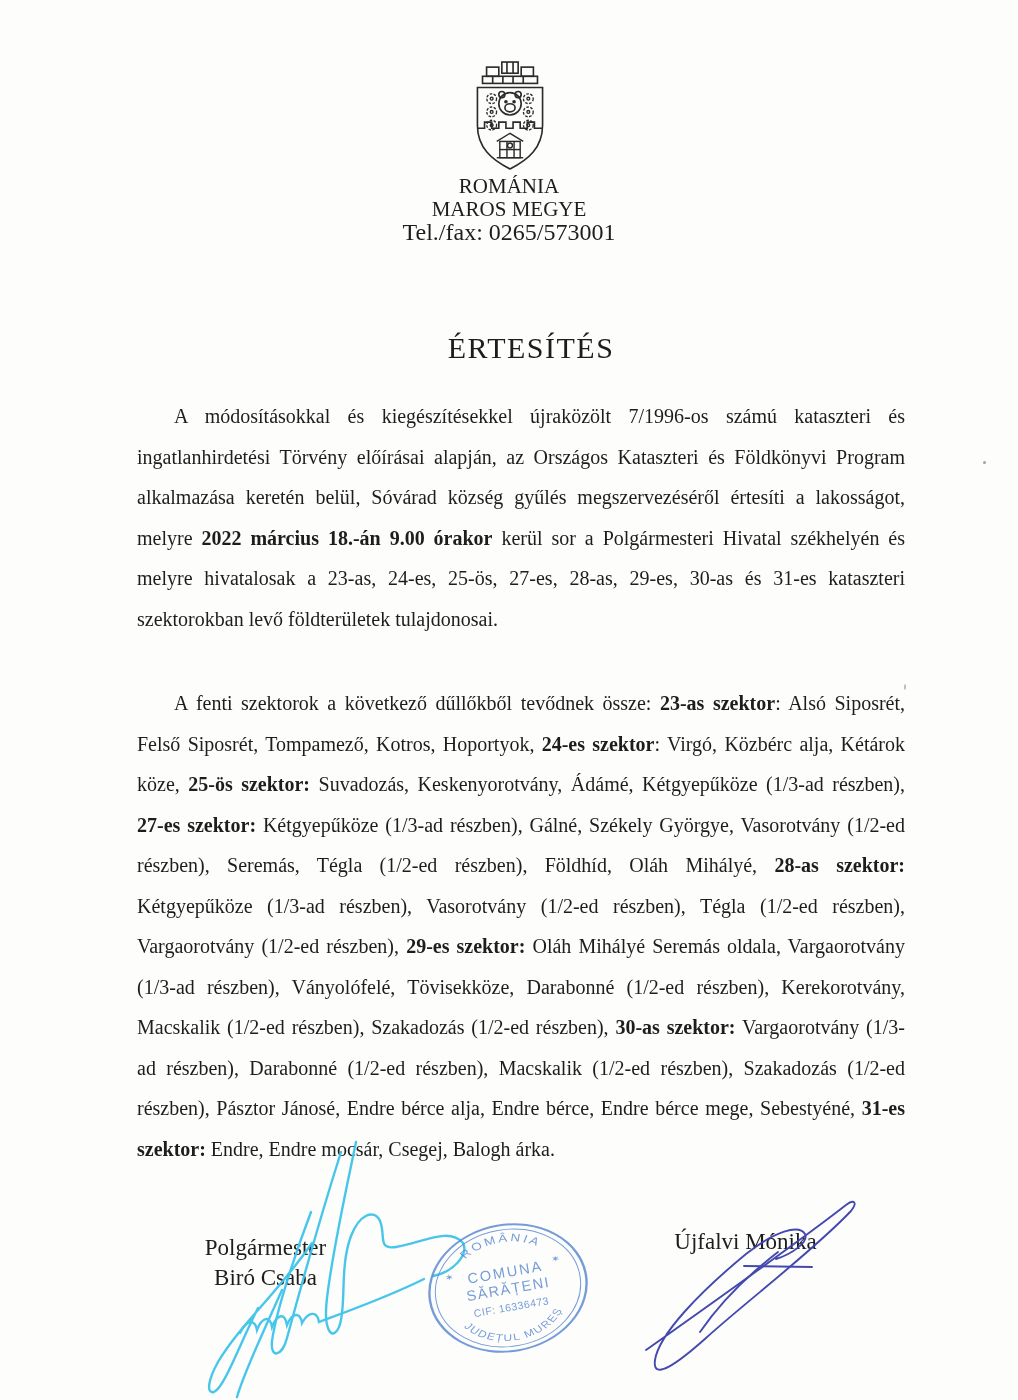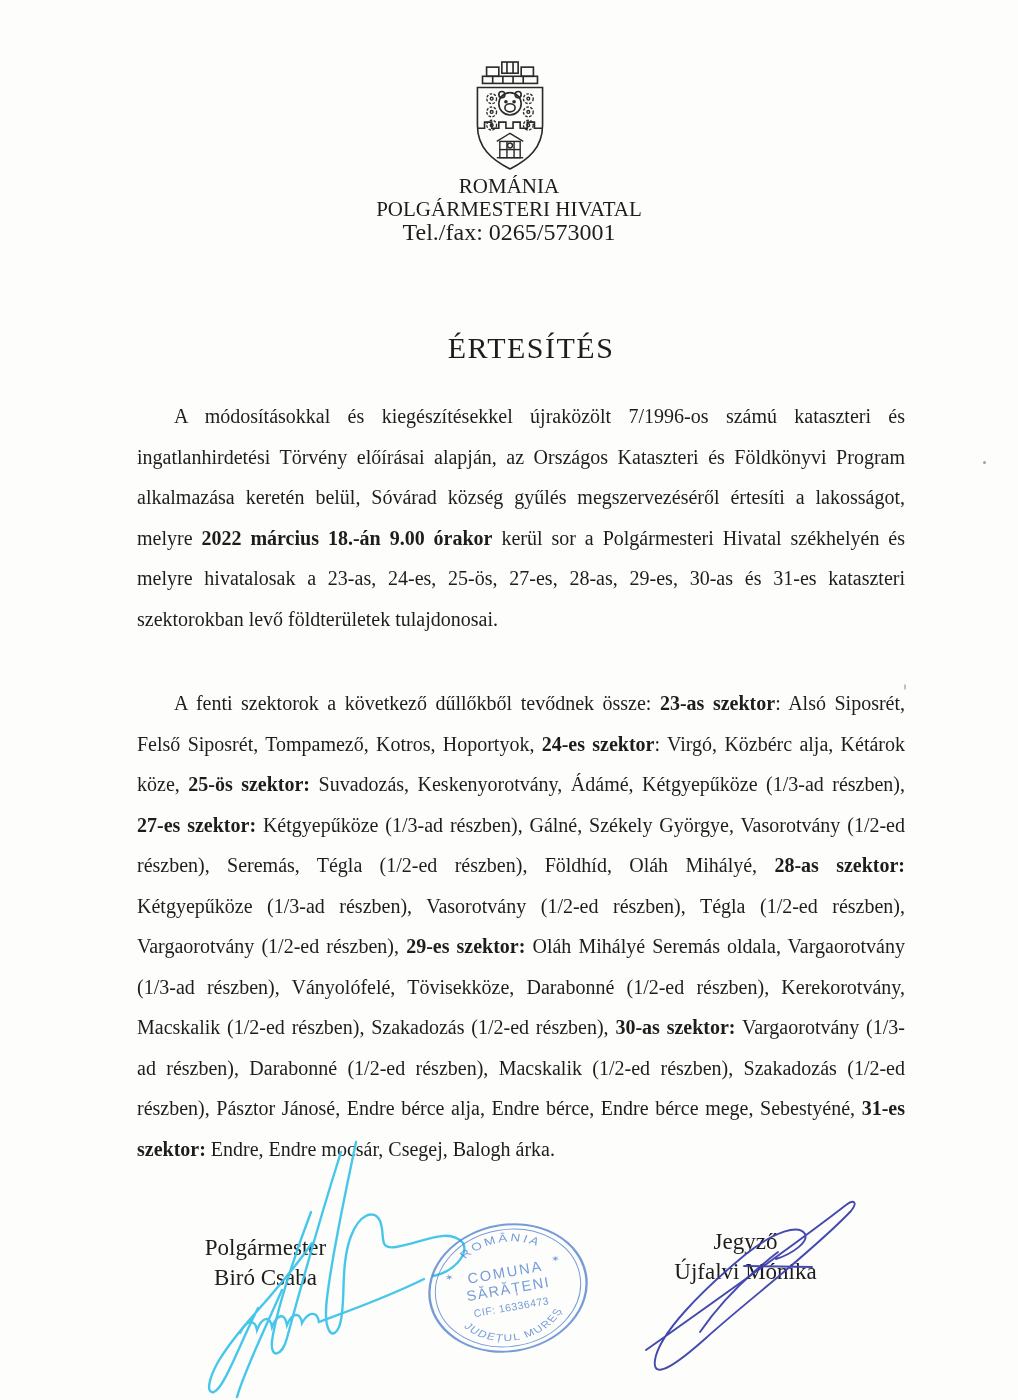--- a/index.html
+++ b/index.html
@@ -82,35 +82,34 @@
       <line x1="34" y1="88" x2="54" y2="88"></line>
       <line x1="41" y1="80" x2="41" y2="96"></line>
         <line x1="48" y1="80" x2="48" y2="96"></line>
       <circle cx="44" cy="84" r="2.4"></circle>
       <path d="M 31,96 h 26"></path>
     </g>
   </svg>
 
   <div class="hdr">
     <div>ROMÁNIA</div>
-    <div>POLGÁRMESTERI HIVATAL</div>
+    <div>MAROS MEGYE</div>
     <div class="contact">Tel./fax: 0265/573001</div>
   </div>
 
   <div class="title">ÉRTESÍTÉS</div>
 
   <p class="para" id="p1"><span>A módosításokkal és kiegészítésekkel újraközölt 7/1996-os számú kataszteri és ingatlanhirdetési Törvény előírásai alapján, az Országos Kataszteri és Földkönyvi Program alkalmazása keretén belül, Sóvárad község gyűlés megszervezéséről értesíti a lakosságot, melyre </span><span class="b">2022 március 18.-án 9.00 órakor</span><span> kerül sor a Polgármesteri Hivatal székhelyén és melyre hivatalosak a 23-as, 24-es, 25-ös, 27-es, 28-as, 29-es, 30-as és 31-es kataszteri szektorokban levő földterületek tulajdonosai.</span></p>
   <p class="para" id="p2"><span>A fenti szektorok a következő dűllőkből tevődnek össze: </span><span class="b">23-as szektor</span><span>: Alsó Siposrét, Felső Siposrét, Tompamező, Kotros, Hoportyok, </span><span class="b">24-es szektor</span><span>: Virgó, Közbérc alja, Kétárok köze, </span><span class="b">25-ös szektor:</span><span> Suvadozás, Keskenyorotvány, Ádámé, Kétgyepűköze (1/3-ad részben), </span><span class="b">27-es szektor:</span><span> Kétgyepűköze (1/3-ad részben), Gálné, Székely Györgye, Vasorotvány (1/2-ed részben), Seremás, Tégla (1/2-ed részben), Földhíd, Oláh Mihályé, </span><span class="b">28-as szektor:</span><span> Kétgyepűköze (1/3-ad részben), Vasorotvány (1/2-ed részben), Tégla (1/2-ed részben), Vargaorotvány (1/2-ed részben), </span><span class="b">29-es szektor:</span><span> Oláh Mihályé Seremás oldala, Vargaorotvány (1/3-ad részben), Ványolófelé, Tövisekköze, Darabonné (1/2-ed részben), Kerekorotvány, Macskalik (1/2-ed részben), Szakadozás (1/2-ed részben), </span><span class="b">30-as szektor:</span><span> Vargaorotvány (1/3-ad részben), Darabonné (1/2-ed részben), Macskalik (1/2-ed részben), Szakadozás (1/2-ed részben), Pásztor Jánosé, Endre bérce alja, Endre bérce, Endre bérce mege, Sebestyéné, </span><span class="b">31-es szektor:</span><span> Endre, Endre mocsár, Csegej, Balogh árka.</span></p>
 
   <div class="sig sig-left">
     <div>Polgármester</div>
     <div>Biró Csaba</div>
   </div>
   <div class="sig sig-right">
-    <div>Jegyző</div>
     <div>Újfalvi Mónika</div>
   </div>
 
   <svg class="ink" viewBox="0 1100 1018 300">
 
     <g fill="none" stroke-width="2.4" stroke-linecap="round" opacity="0.95">
       <path d="M 356,1142 C 347,1186 333,1248 327,1298 C 323,1330 332,1342 339,1327 C 347,1308 339,1268 351,1236 C 359,1215 374,1208 380,1221 C 386,1235 377,1250 396,1247 C 424,1242 449,1227 463,1243 C 469,1255 453,1272 433,1276" stroke="#3fc4ea"></path>
       <path d="M 341,1152 C 321,1215 300,1290 287,1338 C 282,1357 270,1359 272,1341 C 276,1312 295,1254 311,1212" stroke="#3fc4ea"></path>
       <path d="M 240,1333 C 247,1319 255,1319 257,1330 C 262,1317 270,1315 272,1327 C 277,1314 285,1312 287,1325 C 292,1313 300,1311 302,1323 C 308,1312 317,1310 319,1322 C 343,1313 388,1297 424,1279" stroke="#3fc4ea"></path>
       <path d="M 312,1243 C 276,1295 240,1325 218,1362 C 208,1380 206,1394 214,1392 C 224,1388 238,1348 258,1308" stroke="#3fc4ea"></path>

